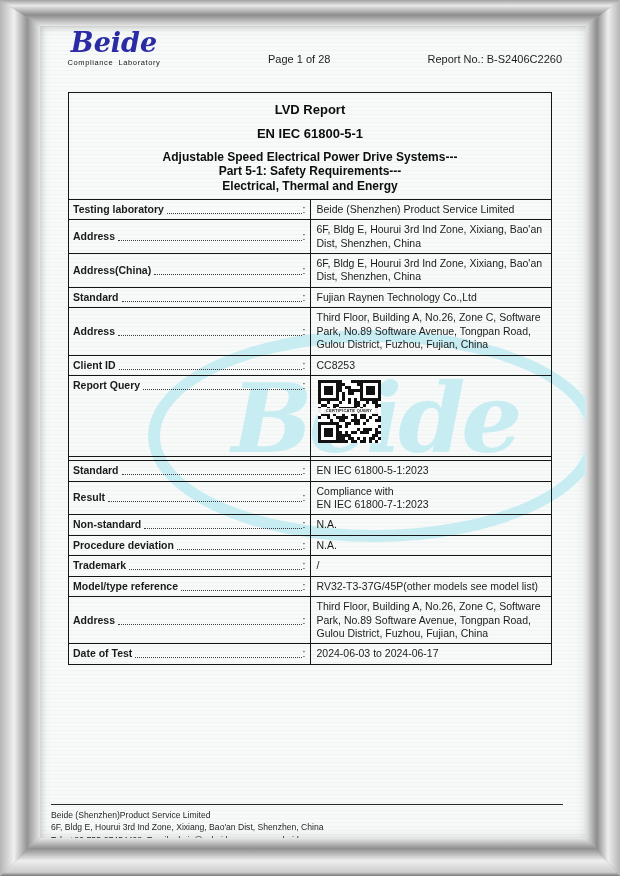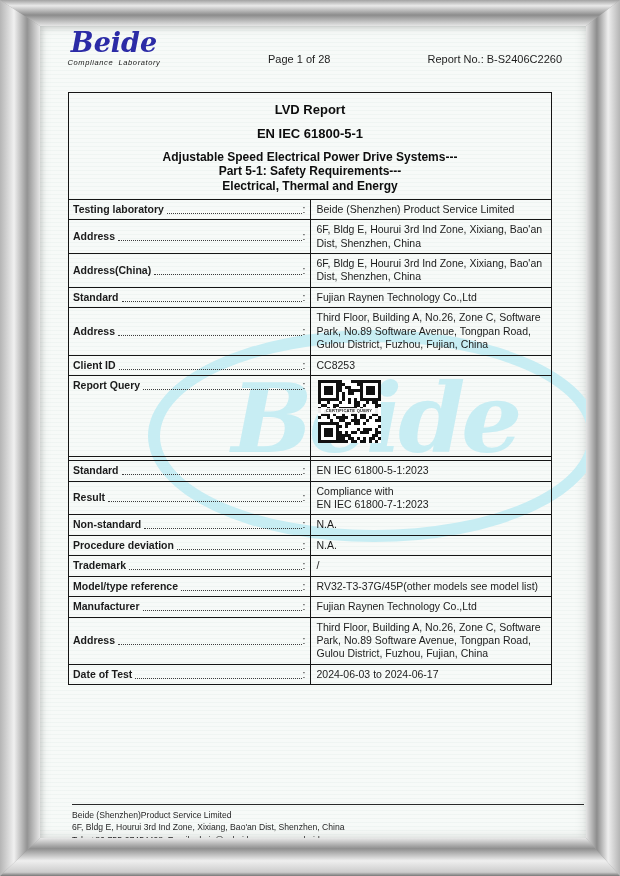--- a/index.html
+++ b/index.html
@@ -28,21 +28,21 @@
   .wm{position:absolute;z-index:0;pointer-events:none;}
   .wm-ellipse{left:108px;top:304px;width:428px;height:188px;border:12px solid #c7edf3;border-radius:50%;}
   .wm-text{left:120px;top:316px;width:430px;text-align:center;
     font-family:"DejaVu Serif",serif;font-style:italic;font-weight:bold;
     font-size:96px;line-height:1.6;color:#c7edf3;letter-spacing:-4px;}
   
   .hdr{position:absolute;z-index:1;}
   .logo{left:14px;top:2px;width:120px;text-align:center;}
   .logo-text{font-family:"DejaVu Serif",serif;font-style:italic;font-weight:bold;
     font-size:27px;line-height:30px;color:#2b2ba6;}
-  .logo-sub{font-size:7.5px;letter-spacing:.6px;color:#161616;white-space:pre;margin-top:0;font-style:italic;}
+  .logo-sub{font-size:7.5px;letter-spacing:.6px;color:#161616;white-space:pre;margin-top:0;}
   .page-info{left:228px;top:27px;font-size:11px;color:#1d1d1d;}
   .report-no{right:24px;top:27px;font-size:11px;color:#1d1d1d;}
   
   .rt{position:absolute;z-index:1;left:28px;top:66px;width:484px;
     border-collapse:collapse;table-layout:fixed;background:transparent;}
   .rt td{border:1px solid #151515;font-size:10.5px;color:#1b1b1b;
     padding:3px 4px;vertical-align:middle;line-height:1.28;}
   .rt .lbl{width:182px;}
   .rt .val{padding-left:6px;white-space:pre-line;word-wrap:break-word;}
   .title-cell{text-align:center;padding:7px 4px 6px 4px !important;}
@@ -56,21 +56,21 @@
   tr.spacer td{height:3px;padding:0;}
   tr.qr-row td{height:74px;vertical-align:top;}
   tr.tall td{height:27px;}
   tr.tall td.val{vertical-align:top;}
   
   .qr{position:relative;width:63px;height:63px;margin:1px 0 0 1px;background:#fff;}
   .qr .m{position:absolute;width:3px;height:3px;background:#111;}
   .qr-band{position:absolute;left:0;top:28px;width:63px;height:6px;background:rgba(255,255,255,.92);
     font-size:4px;line-height:6px;text-align:center;letter-spacing:.3px;color:#222;font-weight:bold;}
   
-  .ftr{position:absolute;z-index:1;left:32px;top:778px;width:512px;
+  .ftr{position:absolute;z-index:1;left:11px;top:778px;width:512px;
     border-top:1.3px solid #2a2a2a;padding-top:4px;
     font-size:8.6px;line-height:1.45;color:#262626;}
 </style>
 </head>
 <body>
 
 <div class="scene">
   <div class="frame frame-top"></div>
   <div class="frame frame-bottom"></div>
   <div class="frame frame-left"></div>
@@ -230,30 +230,20 @@
                 <span class="lbl-name">Model/type reference</span>
                 <span class="leader"></span>
                 <span class="colon">:</span>
               </span>
             </td>
             <td class="val">RV32-T3-37G/45P(other models see model list)</td>
           </tr>
           <tr>
             <td class="lbl">
               <span class="lbl-row">
-                <span class="lbl-name">Manufacturer</span>
-                <span class="leader"></span>
-                <span class="colon">:</span>
-              </span>
-            </td>
-            <td class="val">Fujian Raynen Technology Co.,Ltd</td>
-          </tr>
-          <tr>
-            <td class="lbl">
-              <span class="lbl-row">
                 <span class="lbl-name">Address</span>
                 <span class="leader"></span>
                 <span class="colon">:</span>
               </span>
             </td>
             <td class="val">Third Floor, Building A, No.26, Zone C, Software Park, No.89 Software Avenue, Tongpan Road, Gulou District, Fuzhou, Fujian, China</td>
           </tr>
           <tr>
             <td class="lbl">
               <span class="lbl-row">

